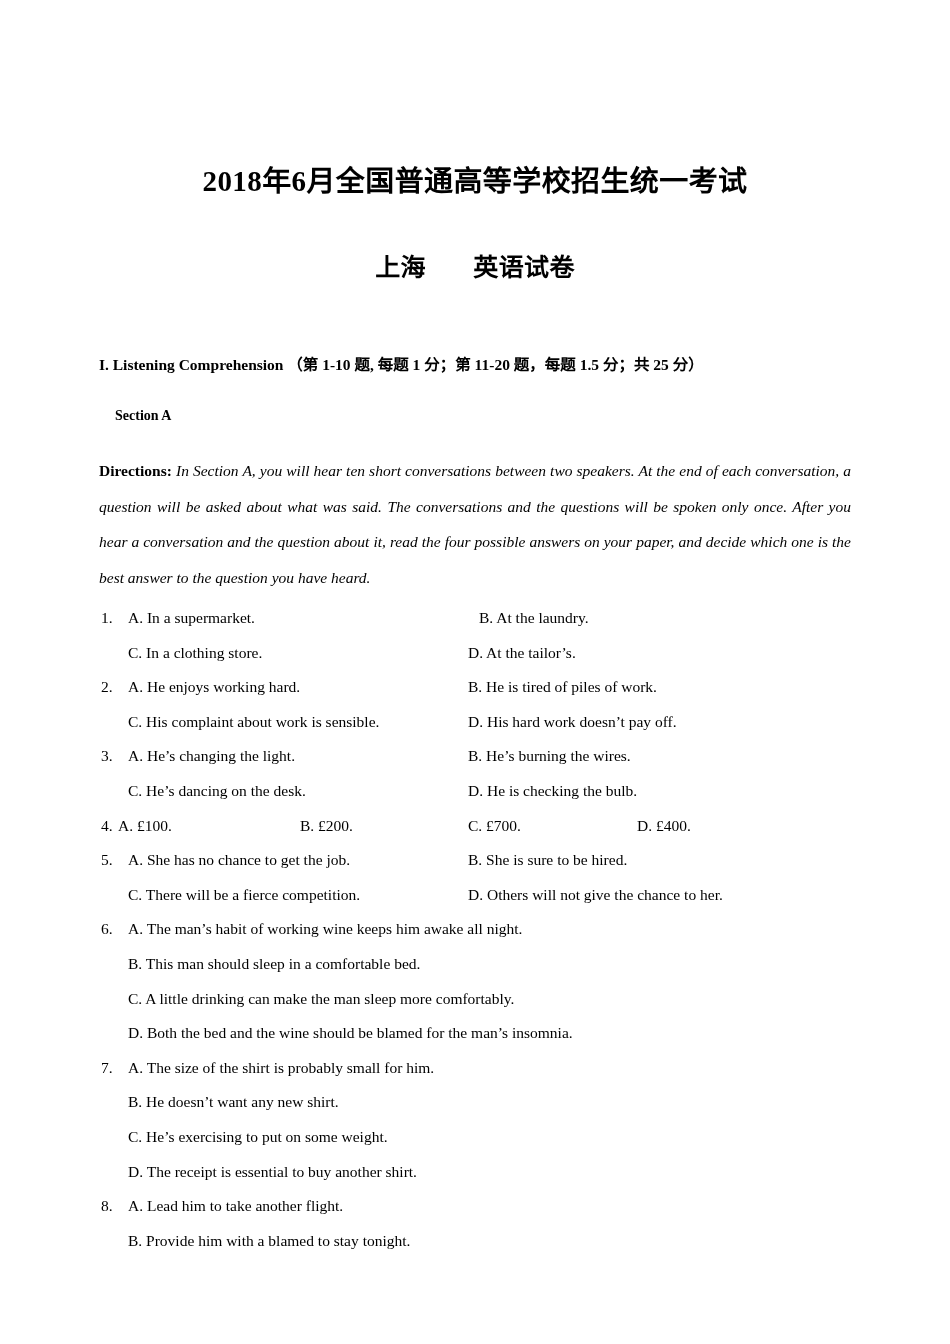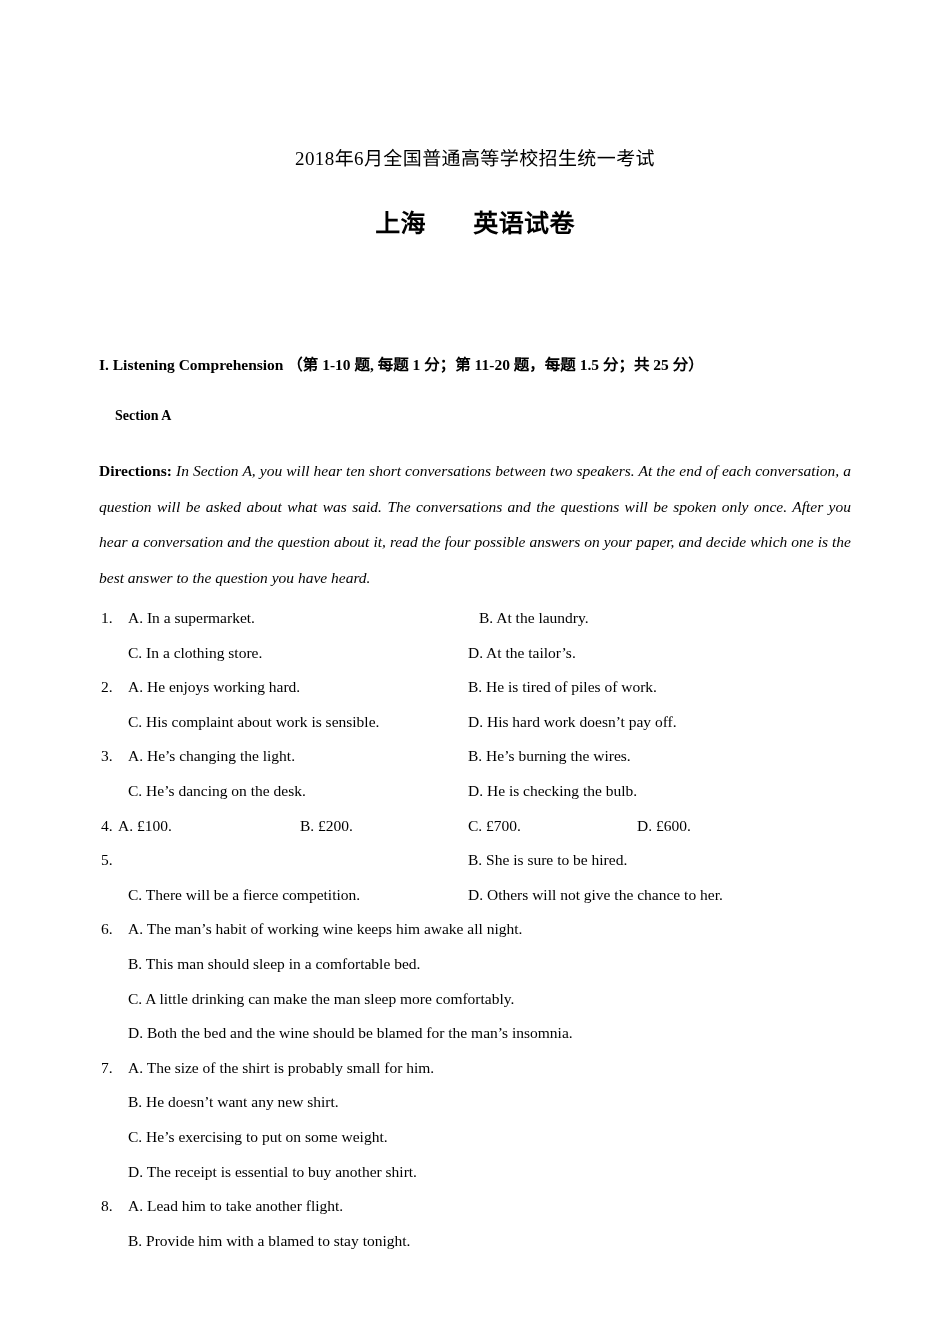--- a/index.html
+++ b/index.html
@@ -26,25 +26,25 @@
 
   
   .title-block {
     position: absolute;
     left: 0;
     top: 148px;
     width: 950px;
     text-align: center;
   }
   .doc-title {
-    font-size: 19px;
-    font-weight: normal;
+    font-size: 29px;
+    font-weight: bold;
     letter-spacing: 0.4px;
     line-height: 1.2;
-    margin: 0;
+    margin: 16px;
   }
   .doc-subtitle {
     font-size: 25px;
     font-weight: bold;
     letter-spacing: 0.4px;
     line-height: 1.2;
     margin: 0;
     padding-top: 38px;
   }
   .doc-subtitle .gap {
@@ -180,25 +180,26 @@
       <div class="q-row">
         <span class="opt col-a">C. He’s dancing on the desk.</span>
         <span class="opt col-b">D. He is checking the bulb.</span>
       </div>
 
       <div class="q-row">
         <span class="q-num">4.</span>
         <span class="opt q4-a money">A. £100.</span>
         <span class="opt q4-b money">B. £200.</span>
         <span class="opt q4-c money">C. £700.</span>
-        <span class="opt q4-d money">D. £600.</span>
+        <span class="opt q4-d money">D. £400.</span>
       </div>
 
       <div class="q-row">
         <span class="q-num">5.</span>
+        <span class="opt col-a">A. She has no chance to get the job.</span>
         <span class="opt col-b">B. She is sure to be hired.</span>
       </div>
       <div class="q-row">
         <span class="opt col-a">C. There will be a fierce competition.</span>
         <span class="opt col-b">D. Others will not give the chance to her.</span>
       </div>
 
       <div class="q-row">
         <span class="q-num">6.</span>
         <span class="opt col-a">A. The man’s habit of working wine keeps him awake all night.</span>

